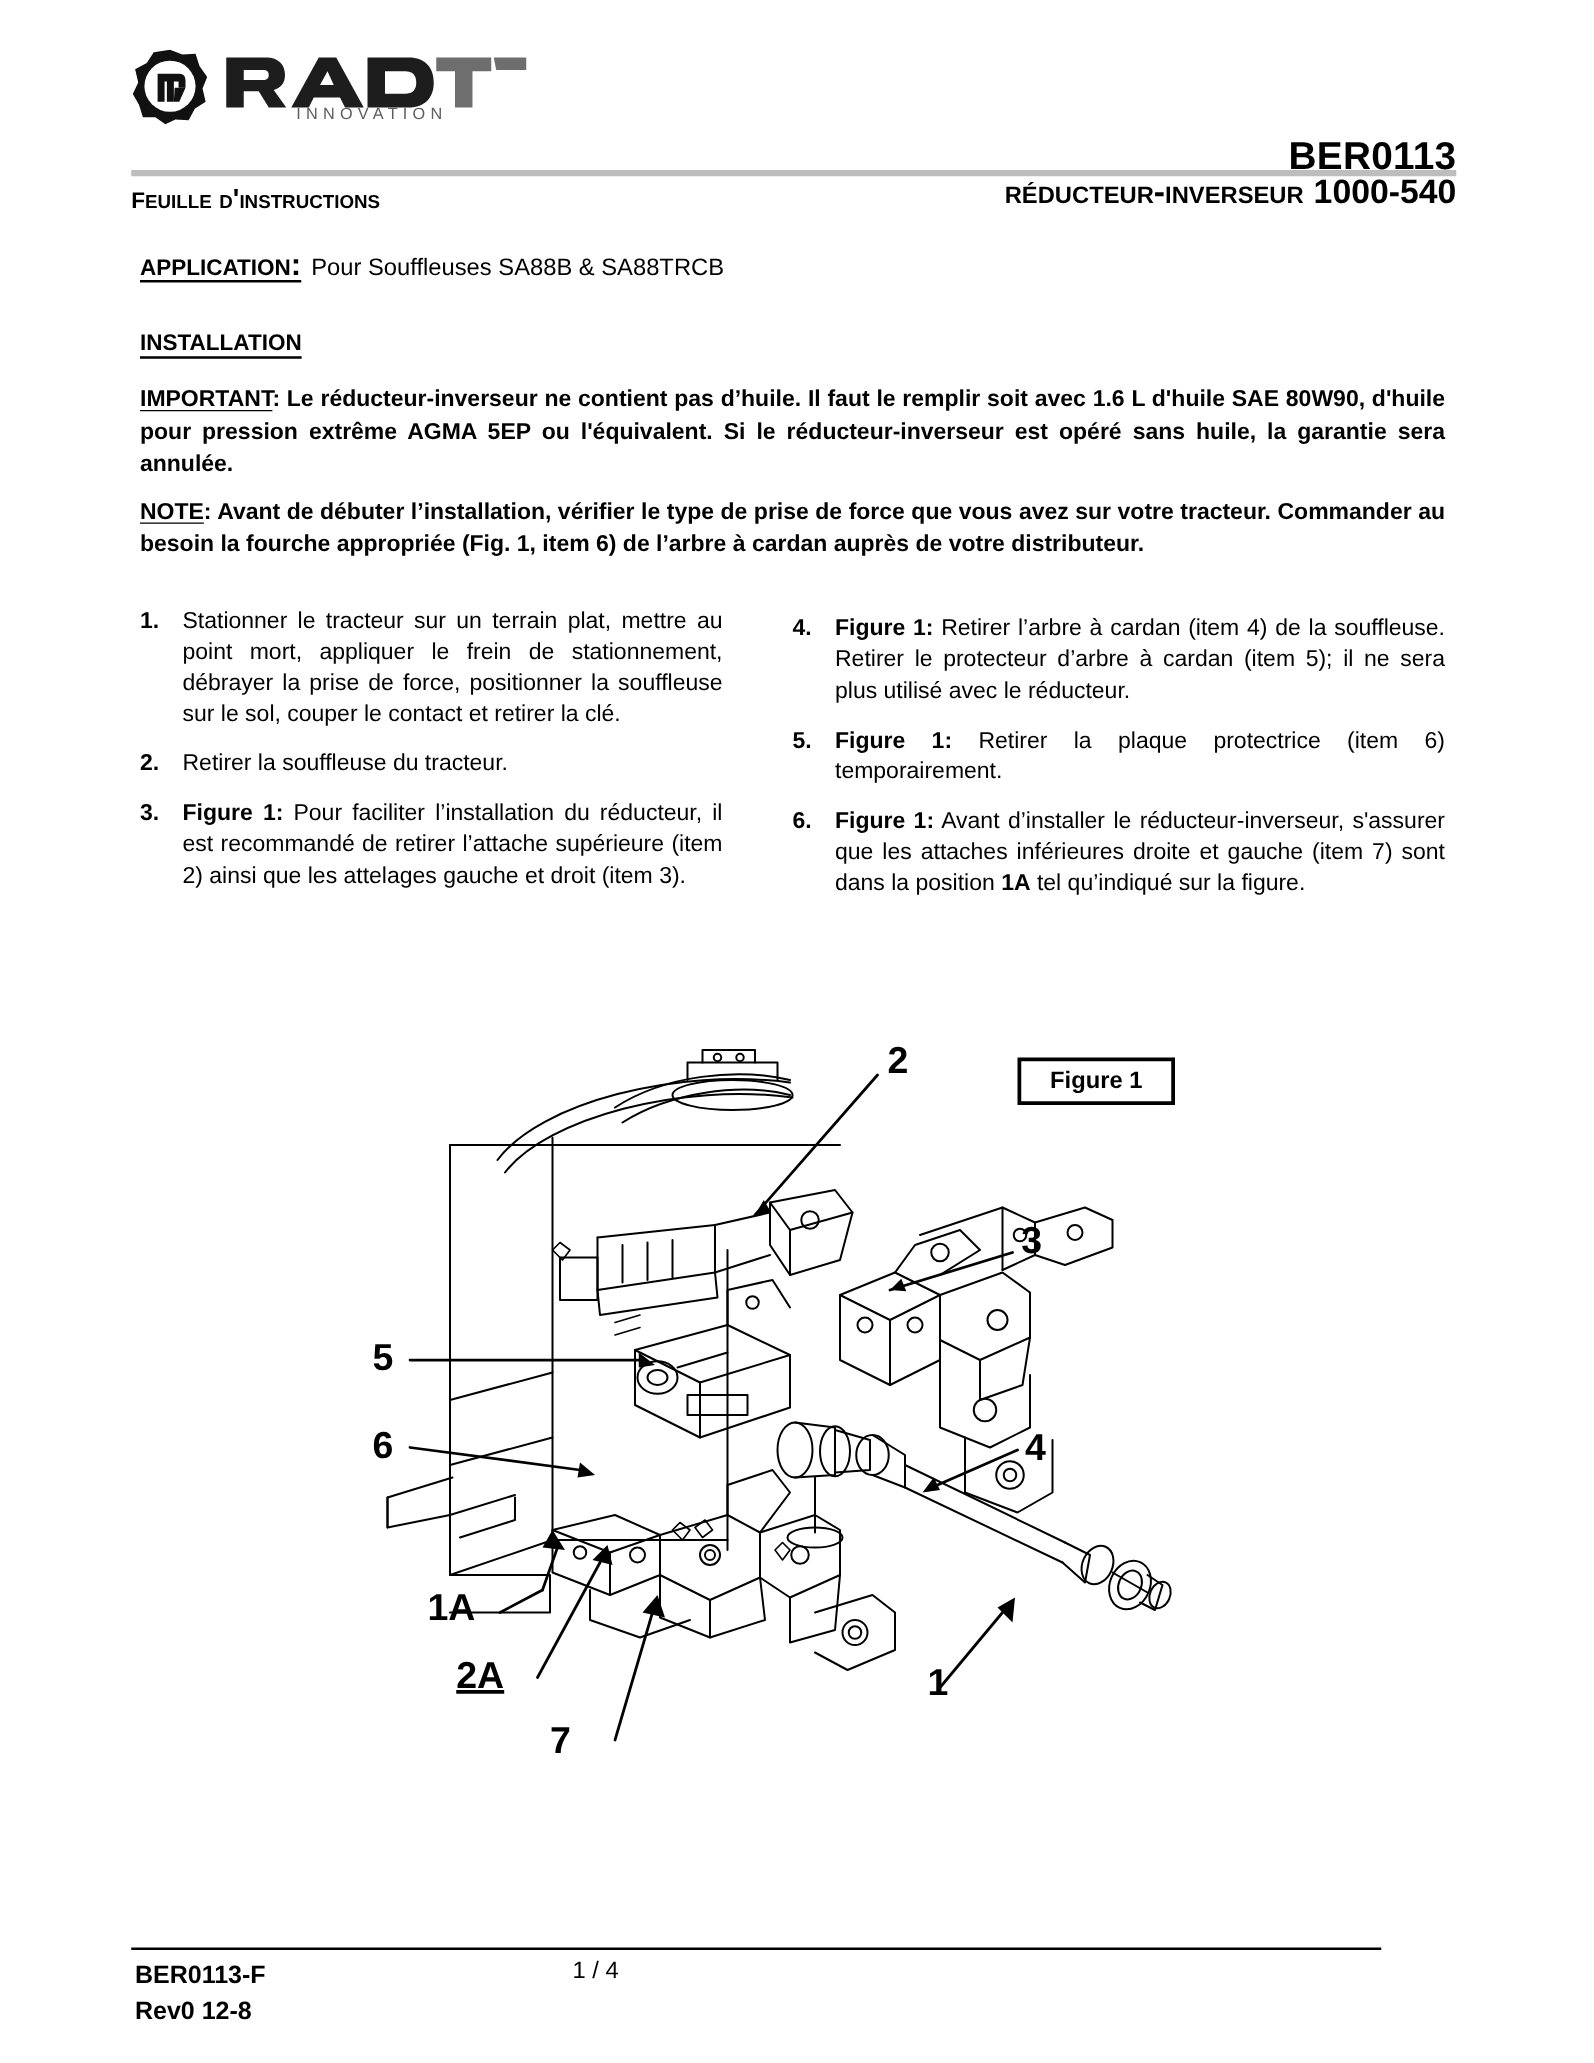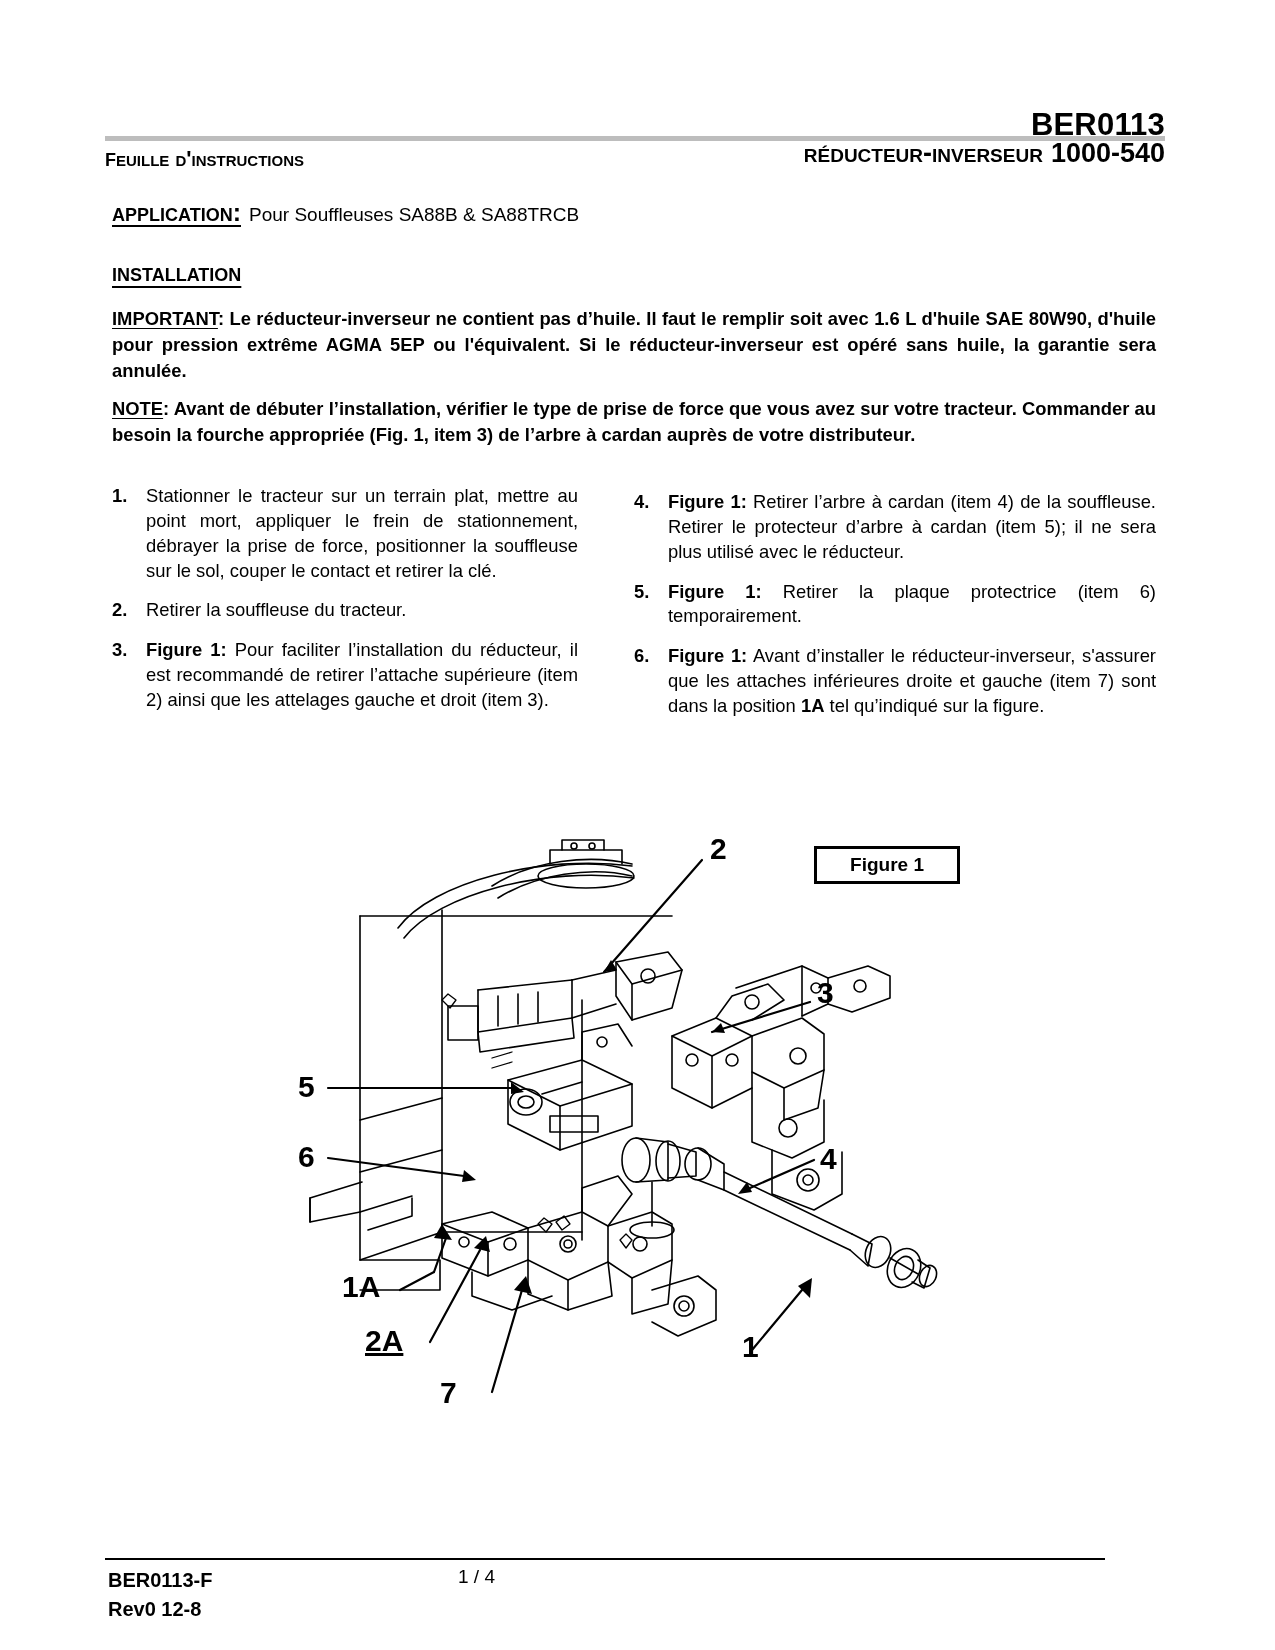--- a/index.html
+++ b/index.html
@@ -169,21 +169,21 @@
     position: absolute;
     left: 112px;
     top: 820px;
     width: 1044px;
     height: 620px;
   }
   .figure-box {
     position: absolute;
     left: 702px;
     top: 26px;
-    width: 146px;
+    width: 126px;
     height: 38px;
     border: 3px solid #000;
     box-sizing: border-box;
     display: flex;
     align-items: center;
     justify-content: center;
     font-size: 19px;
     font-weight: bold;
     background: #fff;
     z-index: 6;
@@ -228,20 +228,46 @@
     font-weight: normal;
   }
 </style>
 </head>
 <body>
 
 <div class="page">
 
   <div class="header">
 
+    <div class="logo-wrap">
+      <svg class="logo-mark" viewBox="0 0 100 100">
+        <path d="M50 3 L66 9 L83 8 L88 24 L98 38 L92 53 L96 70 L82 79 L74 94 L57 93 L44 99
+                 L31 90 L15 90 L10 74 L2 60 L9 45 L5 28 L20 20 L29 6 Z" fill="#111" stroke="none"></path>
+        <circle cx="50" cy="50" r="33" fill="#fff"></circle>
+        <path d="M34 34 H62 C68 34 70 38 70 43 V52 H61 V44 H55 V70 H46 V44 H43 V70 H34 Z" fill="#111"></path>
+        <path d="M56 52 H70 L62 70 H55 Z" fill="#111"></path>
+      </svg>
+      <svg class="logo-word" width="245" height="56" viewBox="0 0 245 56">
+        <g fill="#1d1d1d">
+          <path d="M4 5 H36 C46 5 51 11 51 19 C51 25 48 29 42 31 L52 45 H38 L30 32 H18 V45 H4 Z
+                   M18 15 V23 H34 C37 23 38 21 38 19 C38 17 37 15 34 15 Z"></path>
+          <path d="M56 45 L78 5 H92 L114 45 H99 L95 37 H74 L70 45 Z M79 27 H90 L85 16 Z"></path>
+          <path d="M117 5 H150 C163 5 170 13 170 25 C170 37 163 45 150 45 H117 Z
+                   M131 16 V34 H147 C153 34 156 31 156 25 C156 19 153 16 147 16 Z"></path>
+        </g>
+        <g fill="#6e6e6e">
+          <path d="M172 5 H216 V16 H201 V45 H187 V16 H172 Z"></path>
+          <path d="M218 5 H244 V15 H220 Z"></path>
+        </g>
+        <g fill="#6e6e6e">
+          <path d="M186 5 H230 V16 H215 V45 H201 V16 H186 Z" opacity="0"></path>
+        </g>
+        <text x="60" y="54" font-family="'Liberation Sans', sans-serif" font-size="13" letter-spacing="4.2" fill="#5d5d5d">INNOVATION</text>
+      </svg>
+    </div>
 
     <div class="doc-code">BER0113</div>
   </div>
 
   <div class="header-rule"></div>
 
   <div class="header-row2">
     <div class="sheet-label">Feuille d'instructions</div>
     <div class="doc-title">
       <span class="sc">Réducteur-Inverseur</span><span style="padding-left:8px;">1000-540</span>
@@ -252,21 +278,21 @@
     <span class="app-head">Application:</span><span class="app-val">Pour Souffleuses SA88B &amp; SA88TRCB</span>
   </div>
 
   <div class="install-head">Installation</div>
 
   <div class="para" id="p-important">
     <span class="lead">IMPORTANT</span><span>: Le réducteur-inverseur ne contient pas d’huile. Il faut le remplir soit avec 1.6 L d'huile SAE 80W90, d'huile pour pression extrême AGMA 5EP ou l'équivalent. Si le réducteur-inverseur est opéré sans huile, la garantie sera annulée.</span>
   </div>
 
   <div class="para" id="p-note">
-    <span class="lead">NOTE</span><span>: Avant de débuter l’installation, vérifier le type de prise de force que vous avez sur votre tracteur. Commander au besoin la fourche appropriée (Fig. 1, item 3) de l’arbre à cardan auprès de votre distributeur.</span>
+    <span class="lead">NOTE</span><span>: Avant de débuter l’installation, vérifier le type de prise de force que vous avez sur votre tracteur. Commander au besoin la fourche appropriée (Fig. 1, item 6) de l’arbre à cardan auprès de votre distributeur.</span>
   </div>
 
   <div class="col col-left">
 
     <div class="li">
       <span class="li-num">1.</span>
       <span class="li-body">Stationner le tracteur sur un terrain plat, mettre au point mort, appliquer le frein de stationnement, débrayer la prise de force, positionner la souffleuse sur le sol, couper le contact et retirer la clé.</span>
     </div>
 
     <div class="li">

